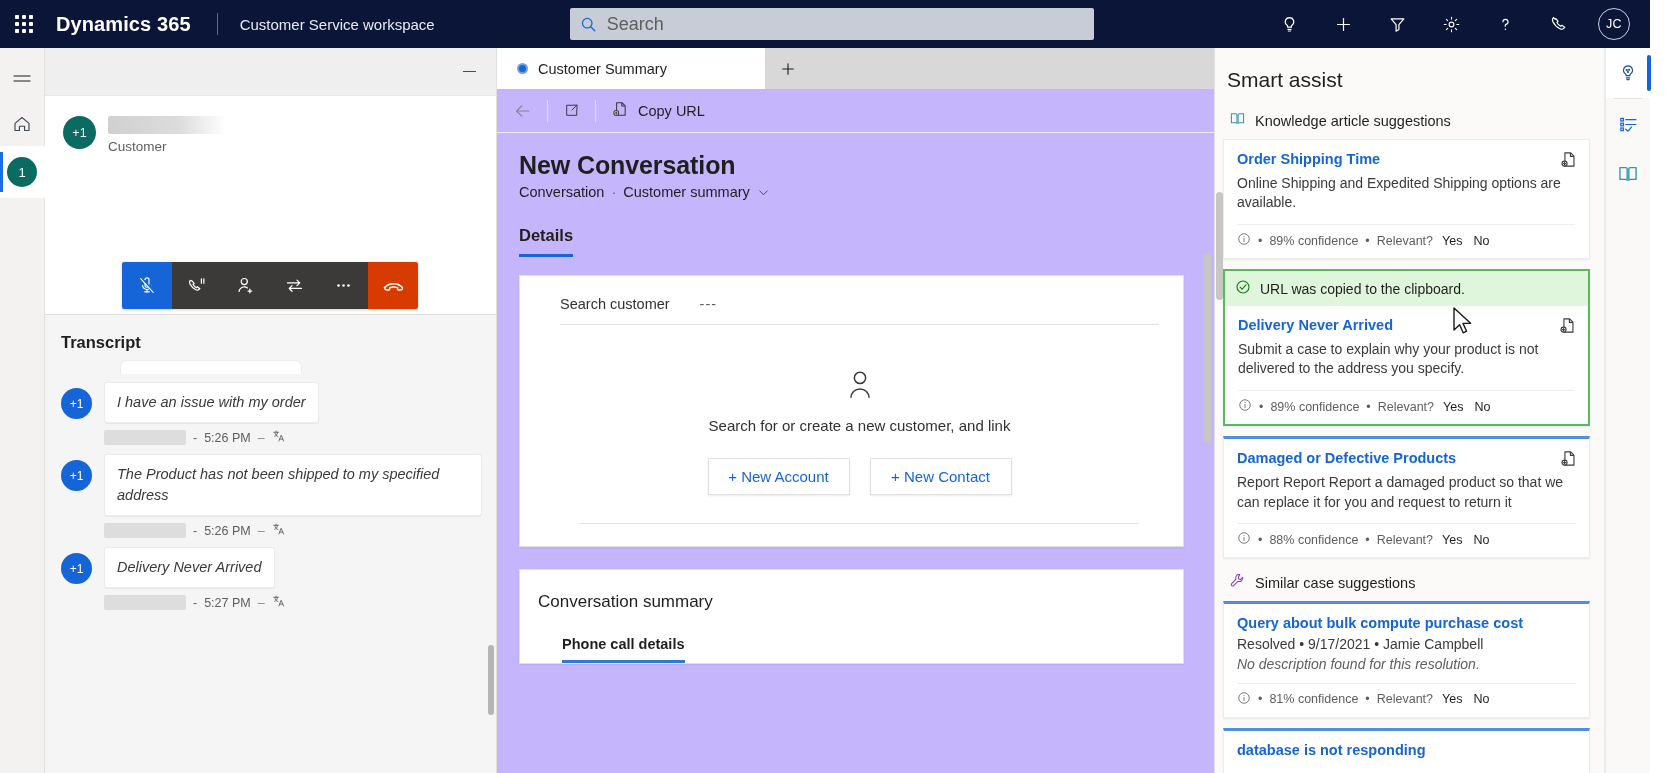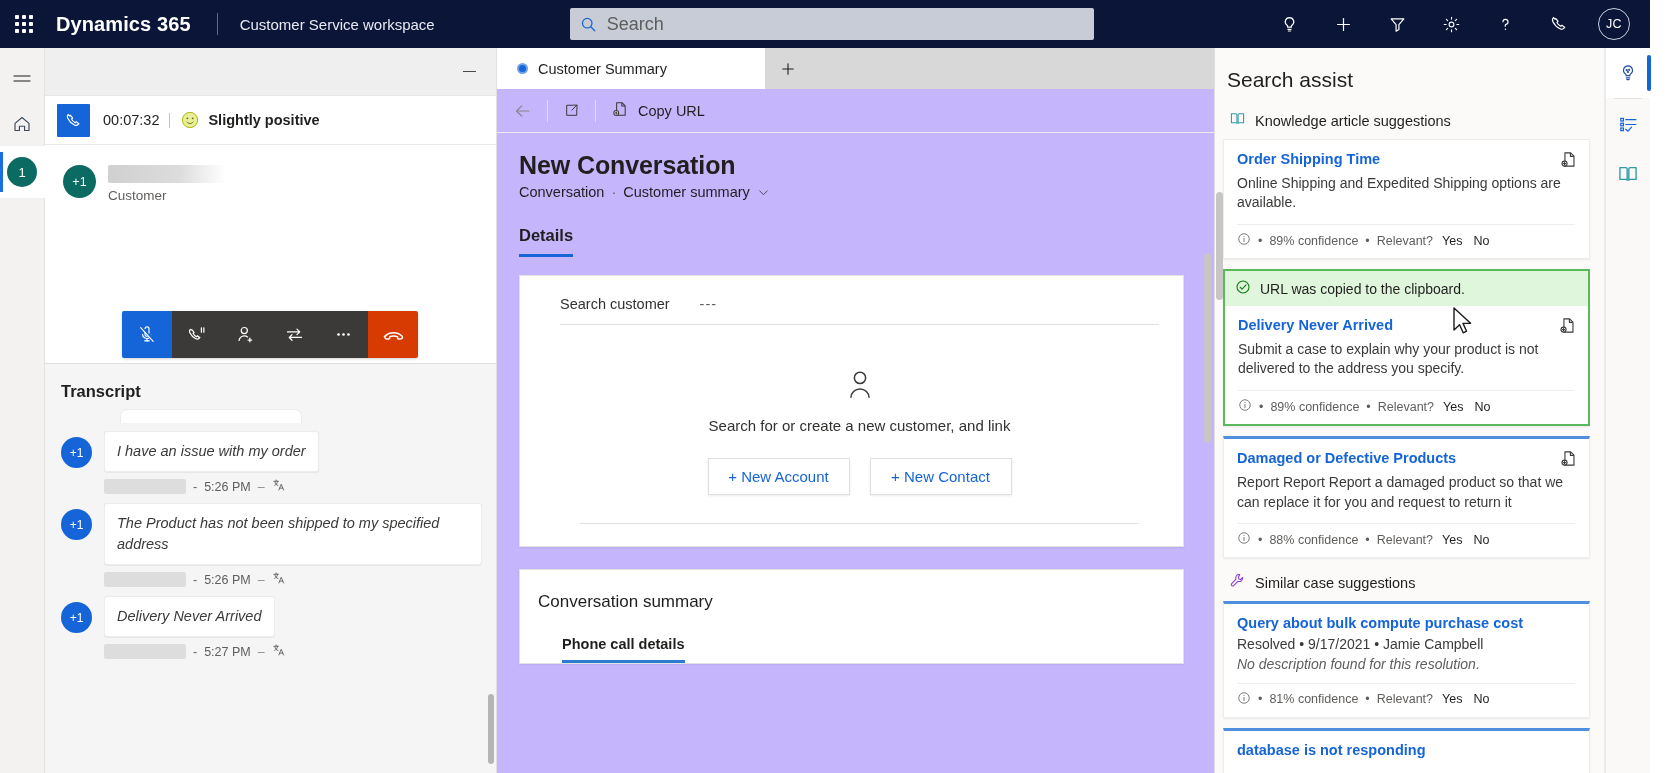--- a/index.html
+++ b/index.html
@@ -346,38 +346,20 @@
       </div>
     </div>
 
     <div class="convpanel">
       <div class="conv-titlebar">
         <div class="minimize">
             <i></i>
           </div>
       </div>
 
-      <div class="call-header">
-        <div class="call-ic">
-          <svg width="19" height="19" viewBox="0 0 24 24" fill="none" stroke="#fff" stroke-width="1.5">
-            <path d="M5.4 4.4c-1.3 1.2-1.6 3-.7 4.8 1.7 3.5 5 6.8 8.5 8.5 1.8.9 3.6.6 4.8-.7l.8-.9-3.3-2.6-1.4 1.3c-1.9-1-3.6-2.7-4.6-4.6l1.3-1.4L8.2 5.5l-.9.8z"></path>
-          </svg>
-        </div>
-        <div class="timer">00:07:32</div>
-        <div class="vdiv"></div>
-        <div class="senti-ic">
-          <svg width="20" height="20" viewBox="0 0 24 24">
-            <circle cx="12" cy="12" r="9.2" fill="#e7ef9a" stroke="#a8b400" stroke-width="1.1"></circle>
-            <circle cx="8.8" cy="10" r="1.1" fill="#6b6b00"></circle>
-              <circle cx="15.2" cy="10" r="1.1" fill="#6b6b00"></circle>
-            <path d="M8.3 14.4c1 1.2 2.3 1.8 3.7 1.8s2.7-.6 3.7-1.8" fill="none" stroke="#6b6b00" stroke-width="1.2" stroke-linecap="round"></path>
-          </svg>
-        </div>
-        <div class="senti-text">Slightly positive</div>
-      </div>
 
       <div class="participant-area">
         <div class="pcard">
           <div class="pavatar">+1</div>
           <div>
             <div class="pname-redact"></div>
             <div class="prole">Customer</div>
           </div>
         </div>
 
@@ -586,21 +568,21 @@
           <div class="card2-tabs">
             <div class="card2-tab">Phone call details</div>
           </div>
         </div>
 
         <div class="main-scrollbar" style="top:120px;height:190px;"></div>
       </div>
     </div>
 
     <div class="smart">
-      <div class="smart-head">Search assist</div>
+      <div class="smart-head">Smart assist</div>
 
       <div class="smart-scroll">
 
         <div class="sa-group">
           <span>
             <svg width="17" height="17" viewBox="0 0 24 24" fill="none" stroke="#2e9aa6" stroke-width="1.5" stroke-linejoin="round">
               <path d="M3.4 5.2h6.2c.9 0 1.6.7 1.6 1.6v12c-.4-.6-1-.9-1.6-.9H3.4z"></path>
               <path d="M20.6 5.2h-6.2c-.9 0-1.6.7-1.6 1.6v12c.4-.6 1-.9 1.6-.9h6.2z"></path>
             </svg>
           </span>

